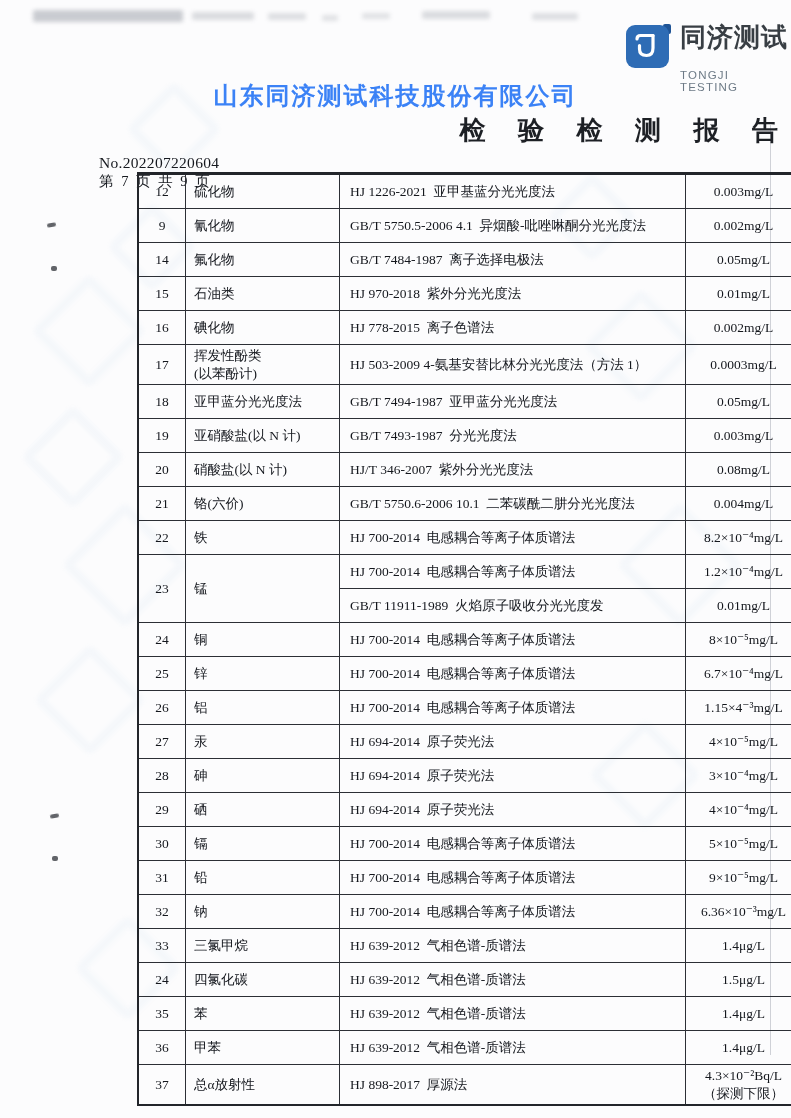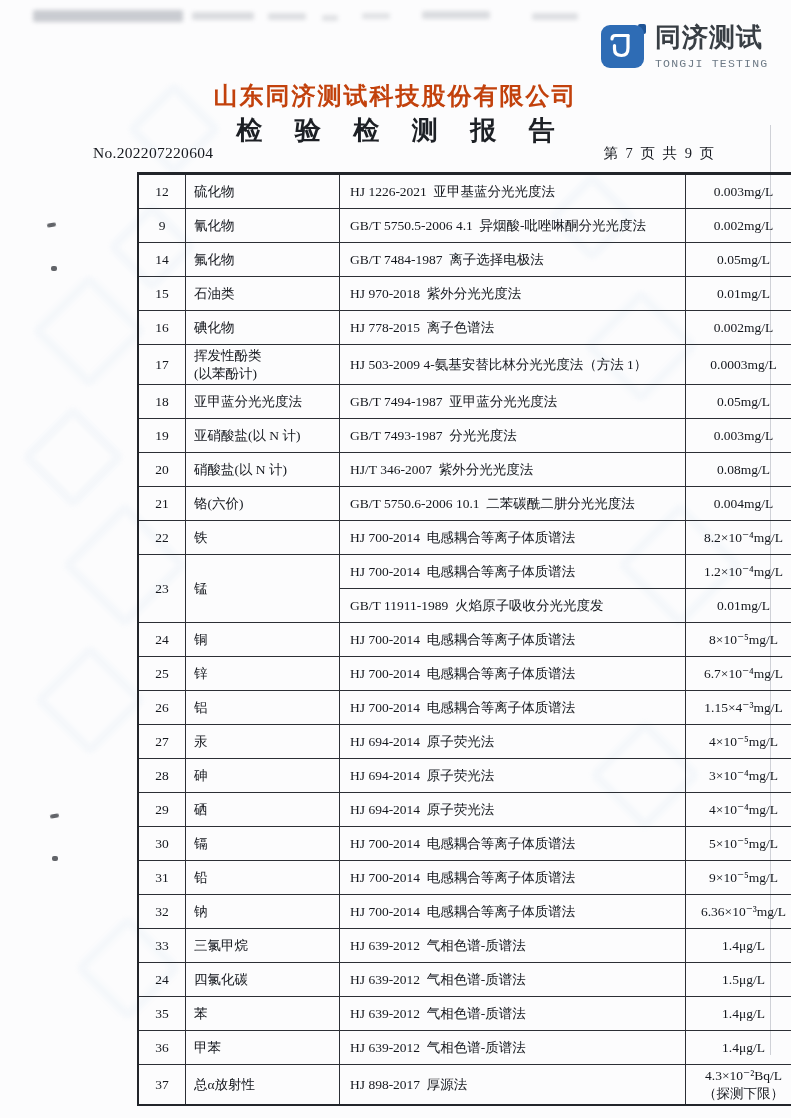--- a/index.html
+++ b/index.html
@@ -14,31 +14,31 @@
   
   .smudge{position:absolute;background:#8d929c;filter:blur(2px);opacity:.45;border-radius:2px;}
   
   .wm{position:absolute;border:9px solid #aecbe4;border-radius:8px;transform:rotate(45deg);opacity:.09;filter:blur(2px);}
   
   .mark{position:absolute;background:#3c3f45;border-radius:2px;opacity:.8;filter:blur(.4px);}
   
   .edge-line{position:absolute;width:1px;background:rgba(140,146,158,.4);}
 
   
-  .logo{position:absolute;top:24px;left:601px;display:flex;align-items:flex-start;}
+  .logo{position:absolute;top:24px;left:626px;display:flex;align-items:flex-start;}
   .logo-icon{width:45px;height:45px;flex:0 0 auto;}
   .logo-text{margin-left:9px;line-height:1;}
   .logo-cn{font-family:"Liberation Sans","DejaVu Sans",sans-serif;font-weight:700;font-size:26px;letter-spacing:1px;color:#383e44;}
-  .logo-en{font-family:Liberation Mono, monospace;font-size:11.5px;letter-spacing:1.2px;color:#6d7a86;margin-top:8px;}
+  .logo-en{font-family:Liberation Sans, sans-serif;font-size:11.5px;letter-spacing:1.2px;color:#6d7a86;margin-top:20px;}
 
   .company{position:absolute;top:80px;left:0;width:100%;text-align:center;
-    font-size:24px;font-weight:700;letter-spacing:2px;color:#c2410c;}
-  .report-title{position:absolute;top:113px;left:0;width:100%;text-align:center;
+    font-size:24px;font-weight:700;letter-spacing:2px;color:#3b82f6;}
+  .report-title{position:absolute;top:113px;left:0;width:100%;text-align:right;
     font-size:26px;font-weight:700;letter-spacing:13px;text-indent:13px;color:#1d2025;}
-  .meta{position:absolute;top:144px;left:93px;width:623px;display:flex;justify-content:space-between;align-items:baseline;}
+  .meta{position:absolute;top:154px;left:93px;width:623px;display:flex;align-items:baseline;flex-direction:column;}
   .report-no{font-size:15.5px;letter-spacing:.3px;}
   .page-info{font-size:14.5px;letter-spacing:2px;margin-left:6px;}
 
   
   .tbl-wrap{position:absolute;top:172px;left:93px;}
   table{border-collapse:collapse;width:623px;table-layout:fixed;margin-left:44px;}
   td{
     border:1px solid #2c2f35;
     font-size:13.5px;
     line-height:1.3;

